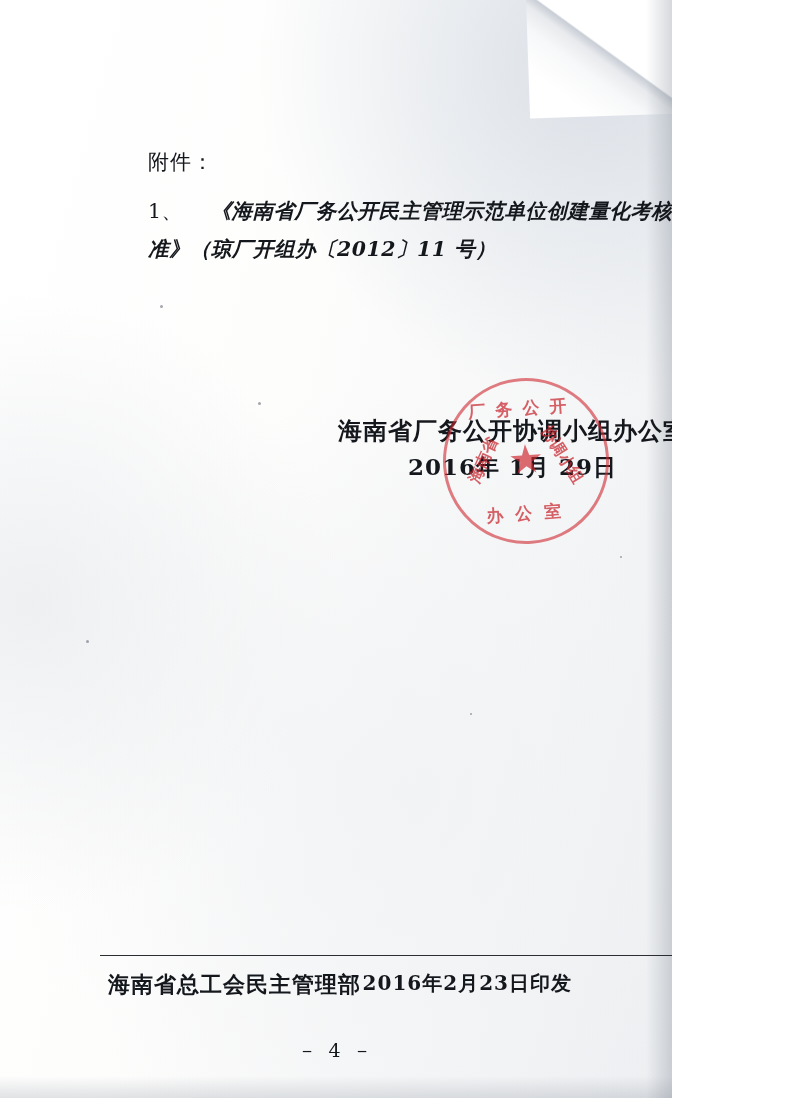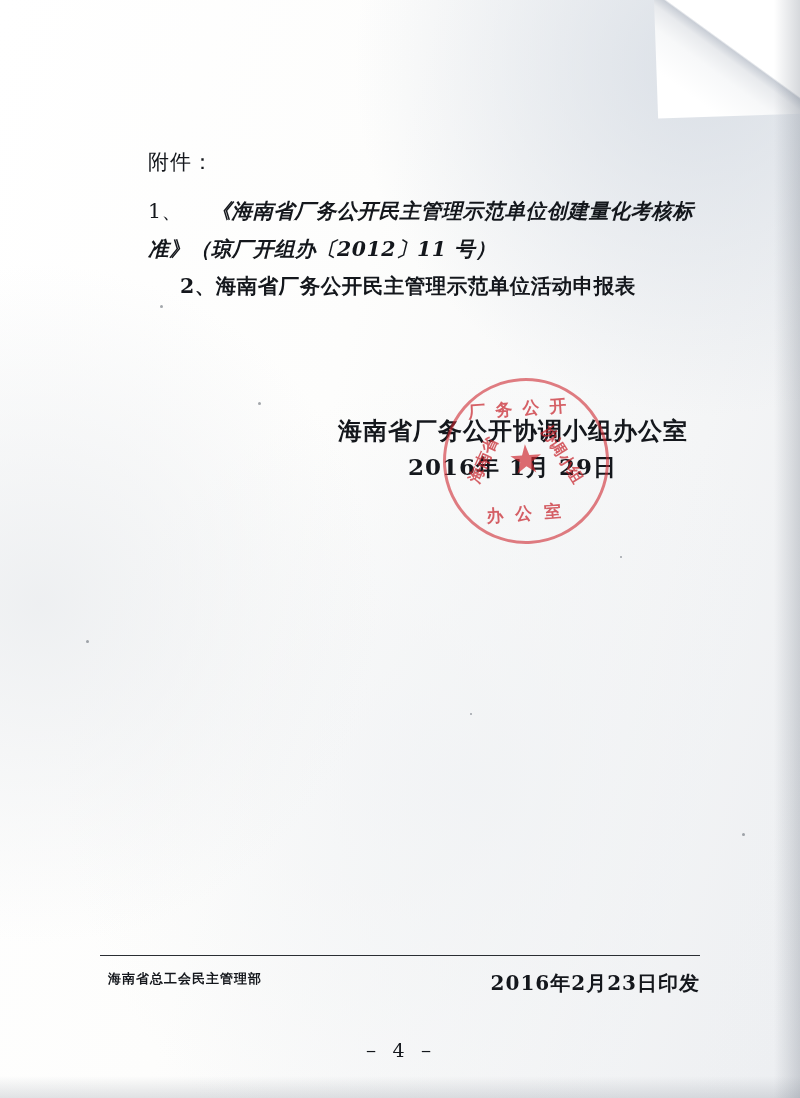--- a/index.html
+++ b/index.html
@@ -2,21 +2,21 @@
 <html><head>
 <meta charset="utf-8">
 <style>
   html, body {
     margin: 0;
     padding: 0;
     background: #ffffff;
   }
   .page {
     position: relative;
-    width: 800px;
+    width: 672px;
     height: 1098px;
     overflow: hidden;
     background: #fbfbf9;
     font-family: "DejaVu Serif", "Liberation Serif", serif;
     color: #14171c;
   }
   
   .scan-tint {
     position: absolute;
     inset: 0;
@@ -196,21 +196,21 @@
     left: 100px;
     top: 955px;
     width: 600px;
     height: 1px;
     background: #2a2e33;
   }
   .footer-left {
     position: absolute;
     left: 108px;
     top: 970px;
-    font-size: 13px;
+    font-size: 22px;
     letter-spacing: 1px;
     font-weight: 600;
   }
   .footer-right {
     position: absolute;
     right: 100px;
     top: 970px;
     font-size: 20px;
     letter-spacing: 1px;
     font-weight: 600;
@@ -243,23 +243,20 @@
   <div class="speck" style="left:620px; top:556px; width:2px; height:2px;"></div>
 
   <div class="content">
 
     <div class="attach-label">附件：</div>
 
     <div class="item-1">
       <span class="lead">1、</span><span class="title-text">《海南省厂务公开民主管理示范单位创建量化考核标准》（琼厂开组办〔2012〕11 号）</span>
     </div>
 
-    <div class="item-2">
-      <span>2、</span><span>海南省厂务公开民主管理示范单位活动申报表</span>
-    </div>
 
     <div class="signer">海南省厂务公开协调小组办公室</div>
 
     <div class="sign-date">2016年 1月 29日</div>
 
     <div class="seal">
       <div class="arc-top">厂务公开</div>
       <div class="arc-side-left">海南省</div>
       <div class="arc-side-right">协调小组</div>
       <div class="star">★</div>

